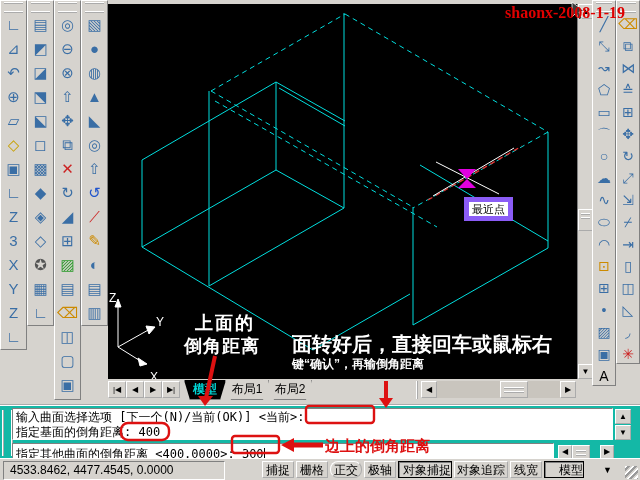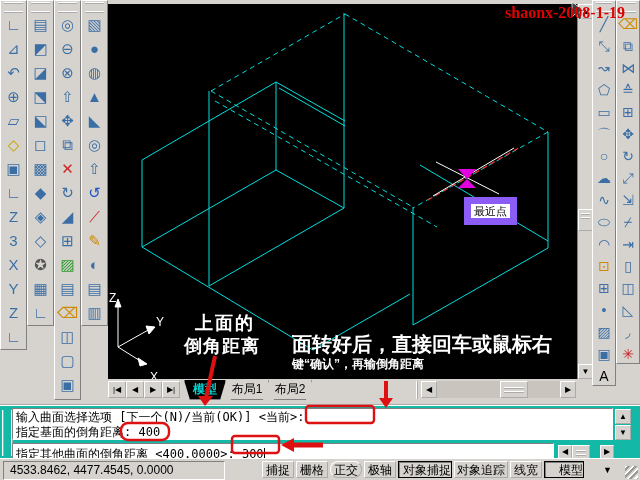--- a/index.html
+++ b/index.html
@@ -7,21 +7,21 @@
        font-family:"Liberation Sans","DejaVu Sans",sans-serif;-webkit-font-smoothing:none;}
   
   .tcol{position:absolute;top:0;background:#d6d3ce;border:1px solid;border-color:#fff #808080 #808080 #fff;box-sizing:border-box;}
   .tcol .grip{height:7px;margin:1px 3px 0 3px;border-top:2px ridge #fff;border-bottom:2px ridge #fff;}
   .ticon{width:100%;text-align:center;color:#3a6ea5;cursor:pointer;overflow:hidden;}
   .tcol.lw .ticon{height:24px;line-height:24px;font-size:15px;}
   .tcol.rw .ticon{height:22px;line-height:22px;font-size:14px;}
   
   #canvas{position:absolute;left:108px;top:4px;width:469px;height:375px;background:#000;}
   .cyantext{position:absolute;color:#ffffff;font-weight:bold;white-space:nowrap;z-index:4;}
-  #tooltip{position:absolute;background:#fff;border:7px solid #8b5cf6;color:#000;
+  #tooltip{position:absolute;background:#fff;border:5px solid #8b5cf6;color:#000;
            font-size:11px;line-height:14px;padding:0 3px;z-index:6;}
   #watermark{position:absolute;left:505px;top:4px;z-index:60;color:#e00000;
              font-family:"Liberation Serif","DejaVu Serif",serif;font-weight:bold;font-size:16px;white-space:nowrap;}
   
   .sbV{position:absolute;background:#d6d3ce;border-left:1px solid #808080;}
   .sbtnq{position:absolute;background:#d6d3ce;border:1px outset #fff;box-sizing:border-box;
          font-size:8px;text-align:center;color:#000;cursor:pointer;}
   .thumb{position:absolute;background:#d6d3ce;border:1px outset #fff;box-sizing:border-box;cursor:pointer;}
   .thumb .ridges{margin:3px 2px;border-top:2px ridge #fff;border-bottom:2px ridge #fff;height:2px;}
   
@@ -278,15 +278,16 @@
     <g fill="#dd1111">
       <polygon points="198,396 213,396 205,406"></polygon>
       <polygon points="379,398 393,398 386,408"></polygon>
       <polygon points="281,445 294,438 294,452"></polygon>
     </g>
     <g>
       <polygon points="572,2 572,17 576,13 579,20 582,18 579,12 584,11" fill="#3c3c3c" stroke="#fff" stroke-width="0.8"></polygon>
     </g>
   </svg>
 
+  <div id="redlabel">边上的倒角距离</div>
   <div id="watermark">shaonx-2008-1-19</div>
 
 </div>
 
 </body></html>

